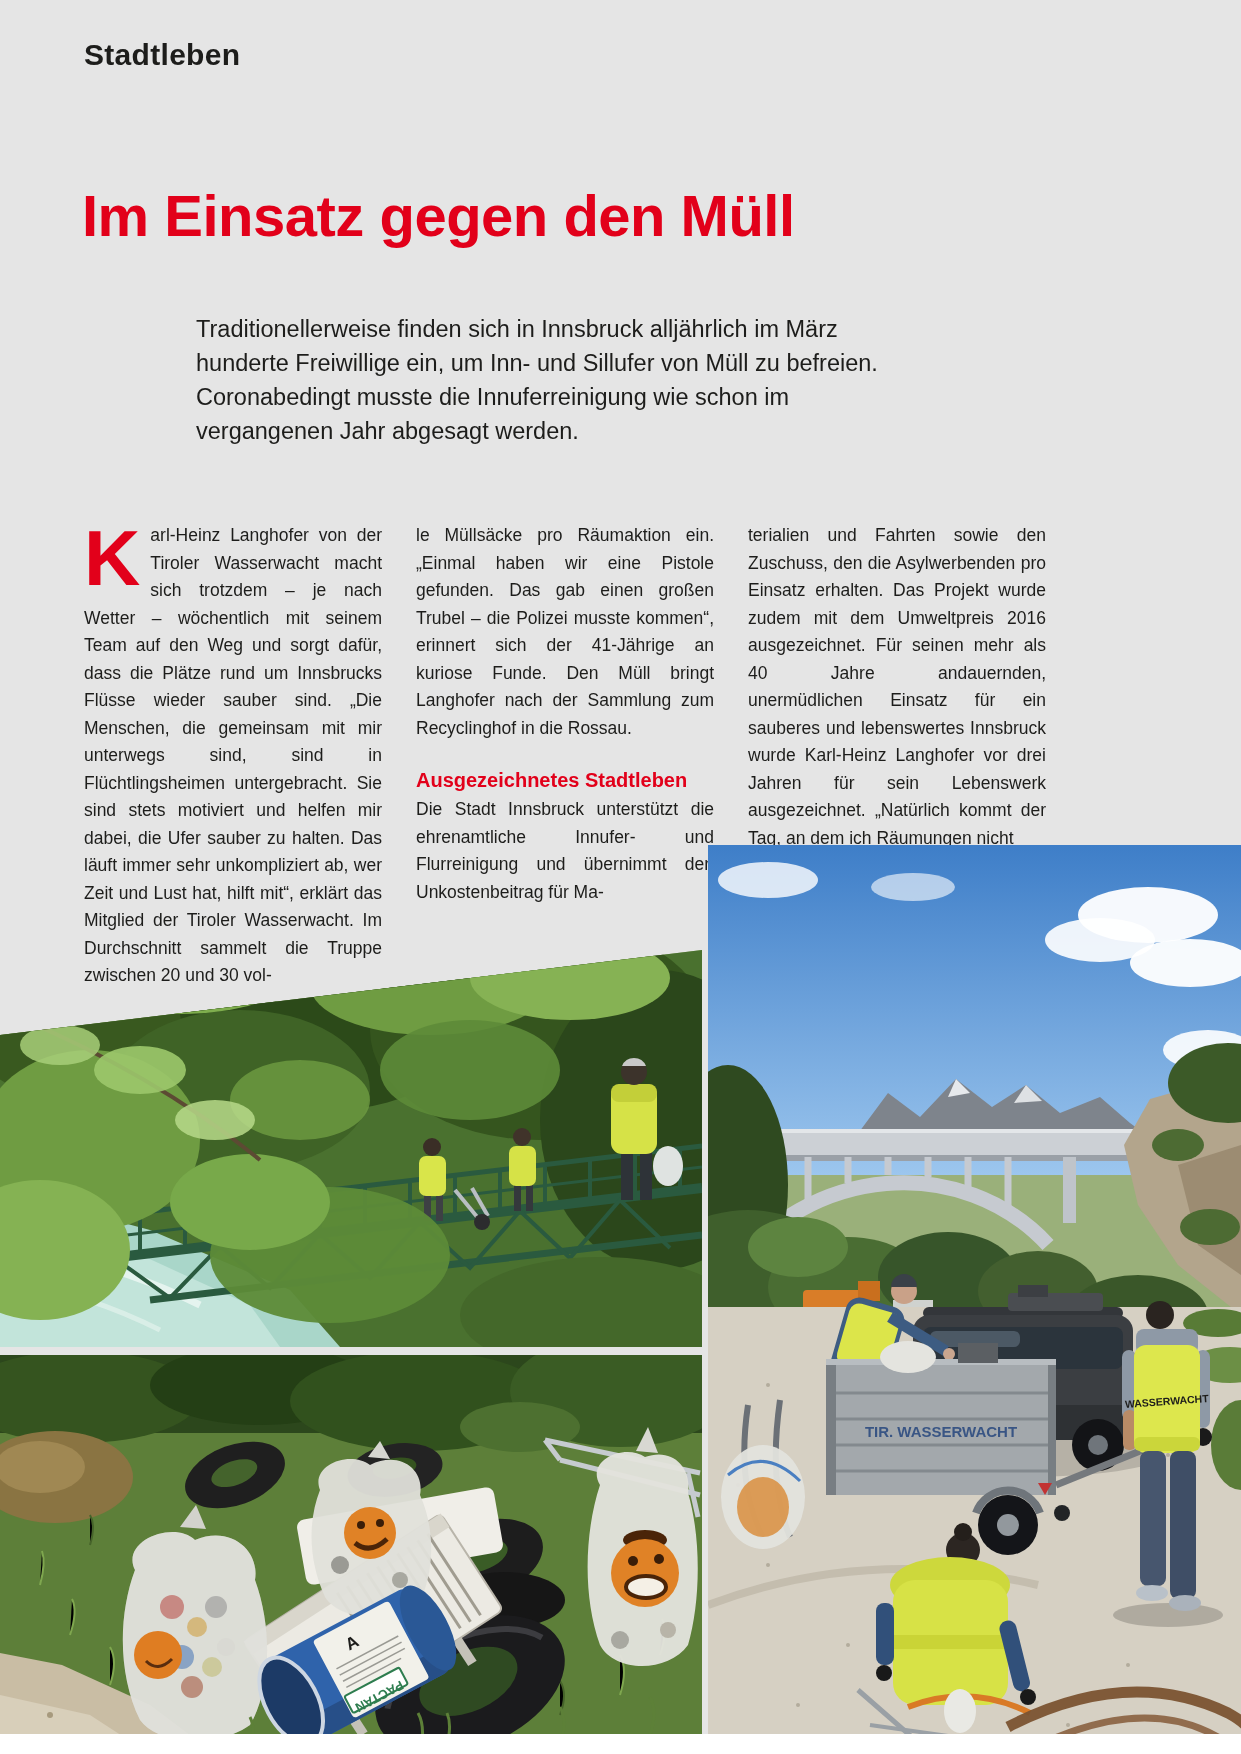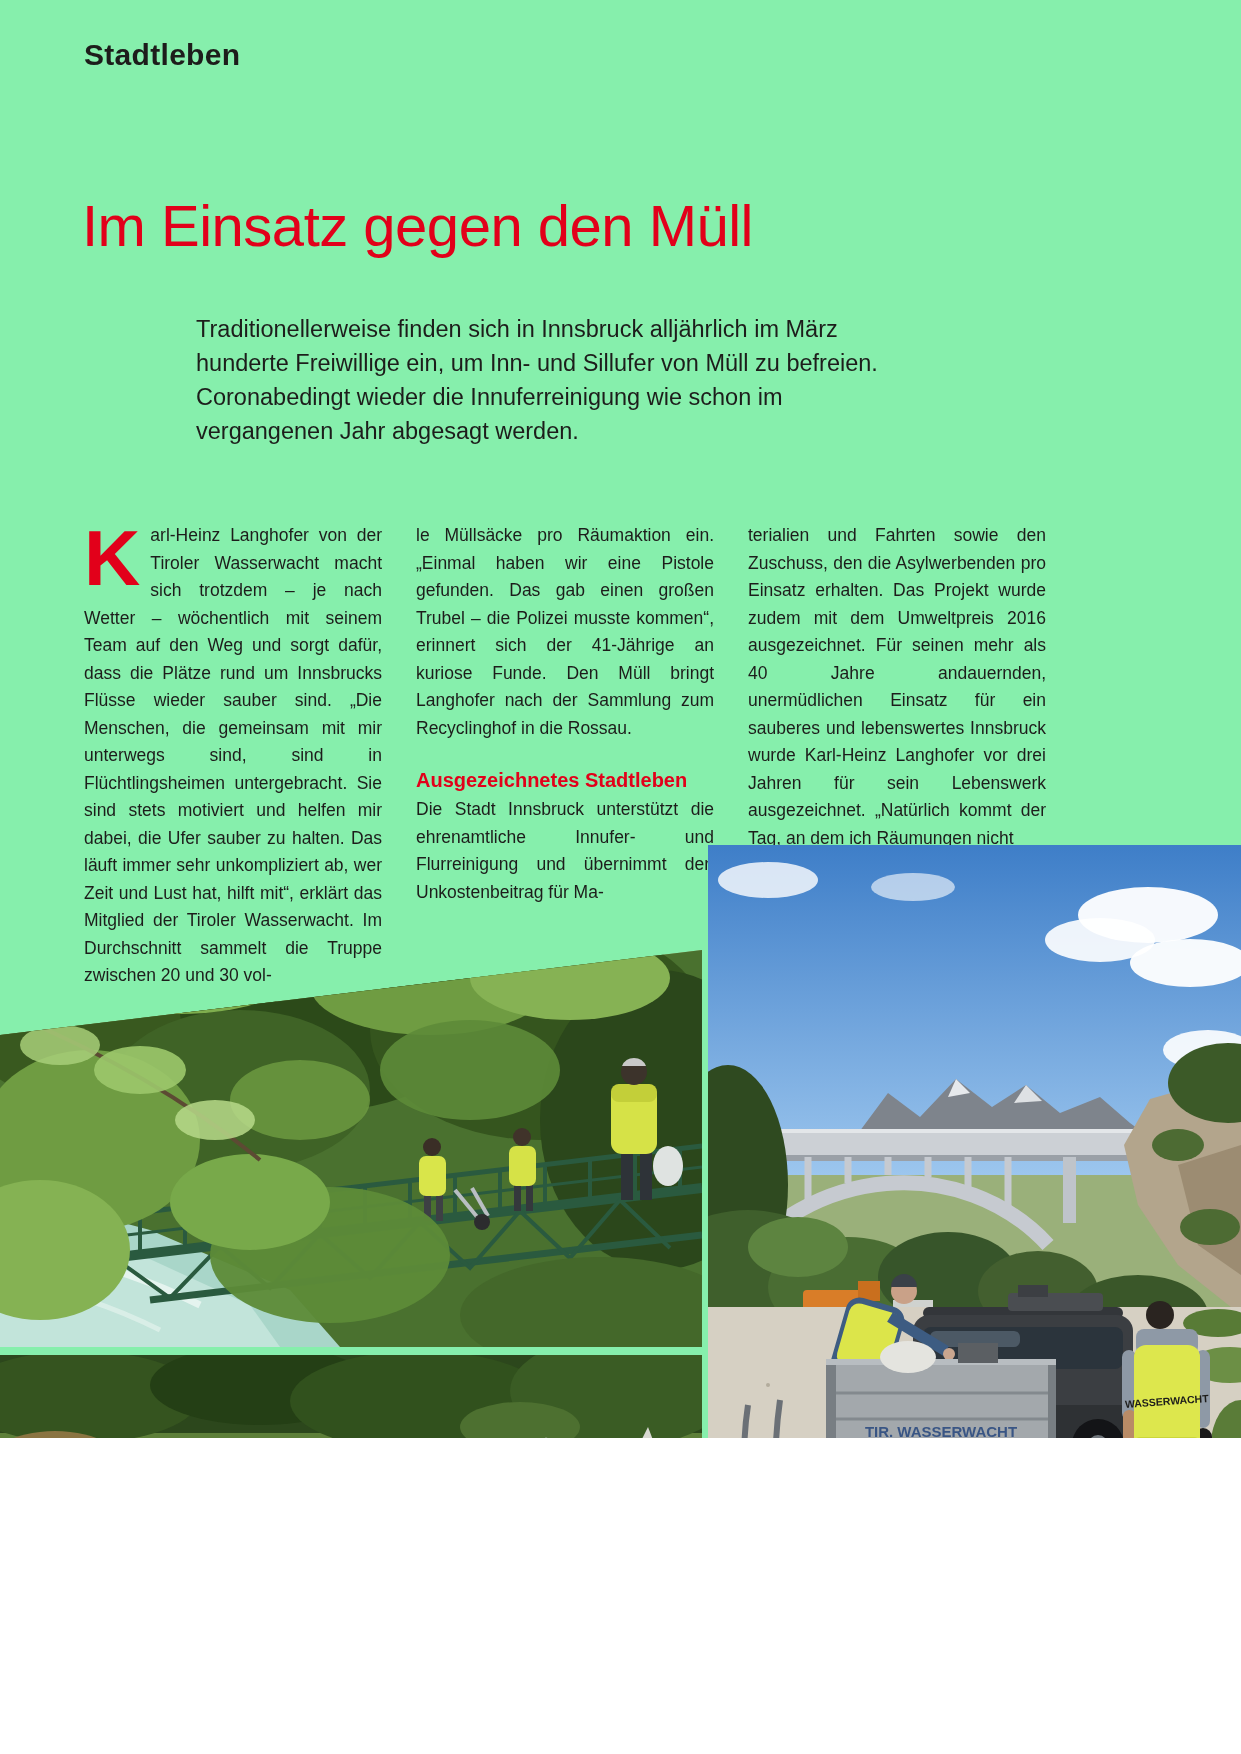--- a/index.html
+++ b/index.html
@@ -1,20 +1,20 @@
 <!DOCTYPE html>
 <html><head>
 <meta charset="utf-8">
 <style>
   html,body{margin:0;padding:0;background:#ffffff;}
-  .page{position:relative;width:1241px;height:1438px;background:#86efac;overflow:hidden;
+  .page{position:relative;width:1241px;height:1734px;background:#e5e5e5;overflow:hidden;
         font-family:"Liberation Sans","DejaVu Sans",sans-serif;color:#1d1d1b;}
   .abs{position:absolute;}
   .section-label{left:84px;top:38px;font-size:30px;font-weight:700;letter-spacing:.3px;}
-  .article-title{left:82px;top:192px;font-size:58px;font-weight:400;color:#e2001a;letter-spacing:-.5px;white-space:nowrap;}
+  .article-title{left:82px;top:182px;font-size:58px;font-weight:700;color:#e2001a;letter-spacing:-.5px;white-space:nowrap;}
   .lead{left:196px;top:312px;width:705px;font-size:23.5px;line-height:34px;color:#1d1d1b;}
   .cols{left:84px;top:522px;width:962px;display:flex;gap:34px;}
   .col{width:298px;font-size:17.5px;line-height:27.5px;text-align:justify;}
   .col p{margin:0;}
   .dropcap{float:left;color:#e2001a;font-weight:700;font-size:78px;line-height:64px;padding:4px 10px 0 0;}
   .subhead{color:#e2001a;font-weight:700;font-size:20px;line-height:24px;margin:26px 0 4px 0;text-align:left;}
   .photo{position:absolute;overflow:hidden;background:#9ab07a;}
   #photo-bridge{left:0;top:950px;width:702px;height:397px;
     clip-path:polygon(0 85px,100% 0,100% 100%,0 100%);}
   #photo-trash{left:0;top:1355px;width:702px;height:399px;}
@@ -23,21 +23,21 @@
 </style>
 </head>
 <body>
 
 <div class="page">
 
   <div class="abs section-label">Stadtleben</div>
 
   <h1 class="abs article-title" style="margin:0">Im Einsatz gegen den Müll</h1>
 
-  <div class="abs lead">Traditionellerweise finden sich in Innsbruck alljährlich im März hunderte Freiwillige ein, um Inn- und Sillufer von Müll zu befreien. Coronabedingt wieder die Innuferreinigung wie schon im vergangenen Jahr abgesagt werden.</div>
+  <div class="abs lead">Traditionellerweise finden sich in Innsbruck alljährlich im März hunderte Freiwillige ein, um Inn- und Sillufer von Müll zu befreien. Coronabedingt musste die Innuferreinigung wie schon im vergangenen Jahr abgesagt werden.</div>
 
   <div class="abs cols">
     <div class="col">
       <p><span class="dropcap">K</span><span>arl-Heinz Langhofer von der Tiroler Wasserwacht macht sich trotzdem – je nach Wetter – wöchentlich mit seinem Team auf den Weg und sorgt dafür, dass die Plätze rund um Innsbrucks Flüsse wieder sauber sind. „Die Menschen, die gemeinsam mit mir unterwegs sind, sind in Flüchtlingsheimen untergebracht. Sie sind stets motiviert und helfen mir dabei, die Ufer sauber zu halten. Das läuft immer sehr unkompliziert ab, wer Zeit und Lust hat, hilft mit“, erklärt das Mitglied der Tiroler Wasserwacht. Im Durchschnitt sammelt die Truppe zwischen 20 und 30 vol-</span></p>
     </div>
     <div class="col">
       <p>le Müllsäcke pro Räumaktion ein. „Einmal haben wir eine Pistole gefunden. Das gab einen großen Trubel – die Polizei musste kommen“, erinnert sich der 41-Jährige an kuriose Funde. Den Müll bringt Langhofer nach der Sammlung zum Recyclinghof in die Rossau.</p>
       <h3 class="subhead">Ausgezeichnetes Stadtleben</h3>
       <p>Die Stadt Innsbruck unterstützt die ehrenamtliche Innufer- und Flurreinigung und übernimmt den Unkostenbeitrag für Ma-</p>
     </div>

